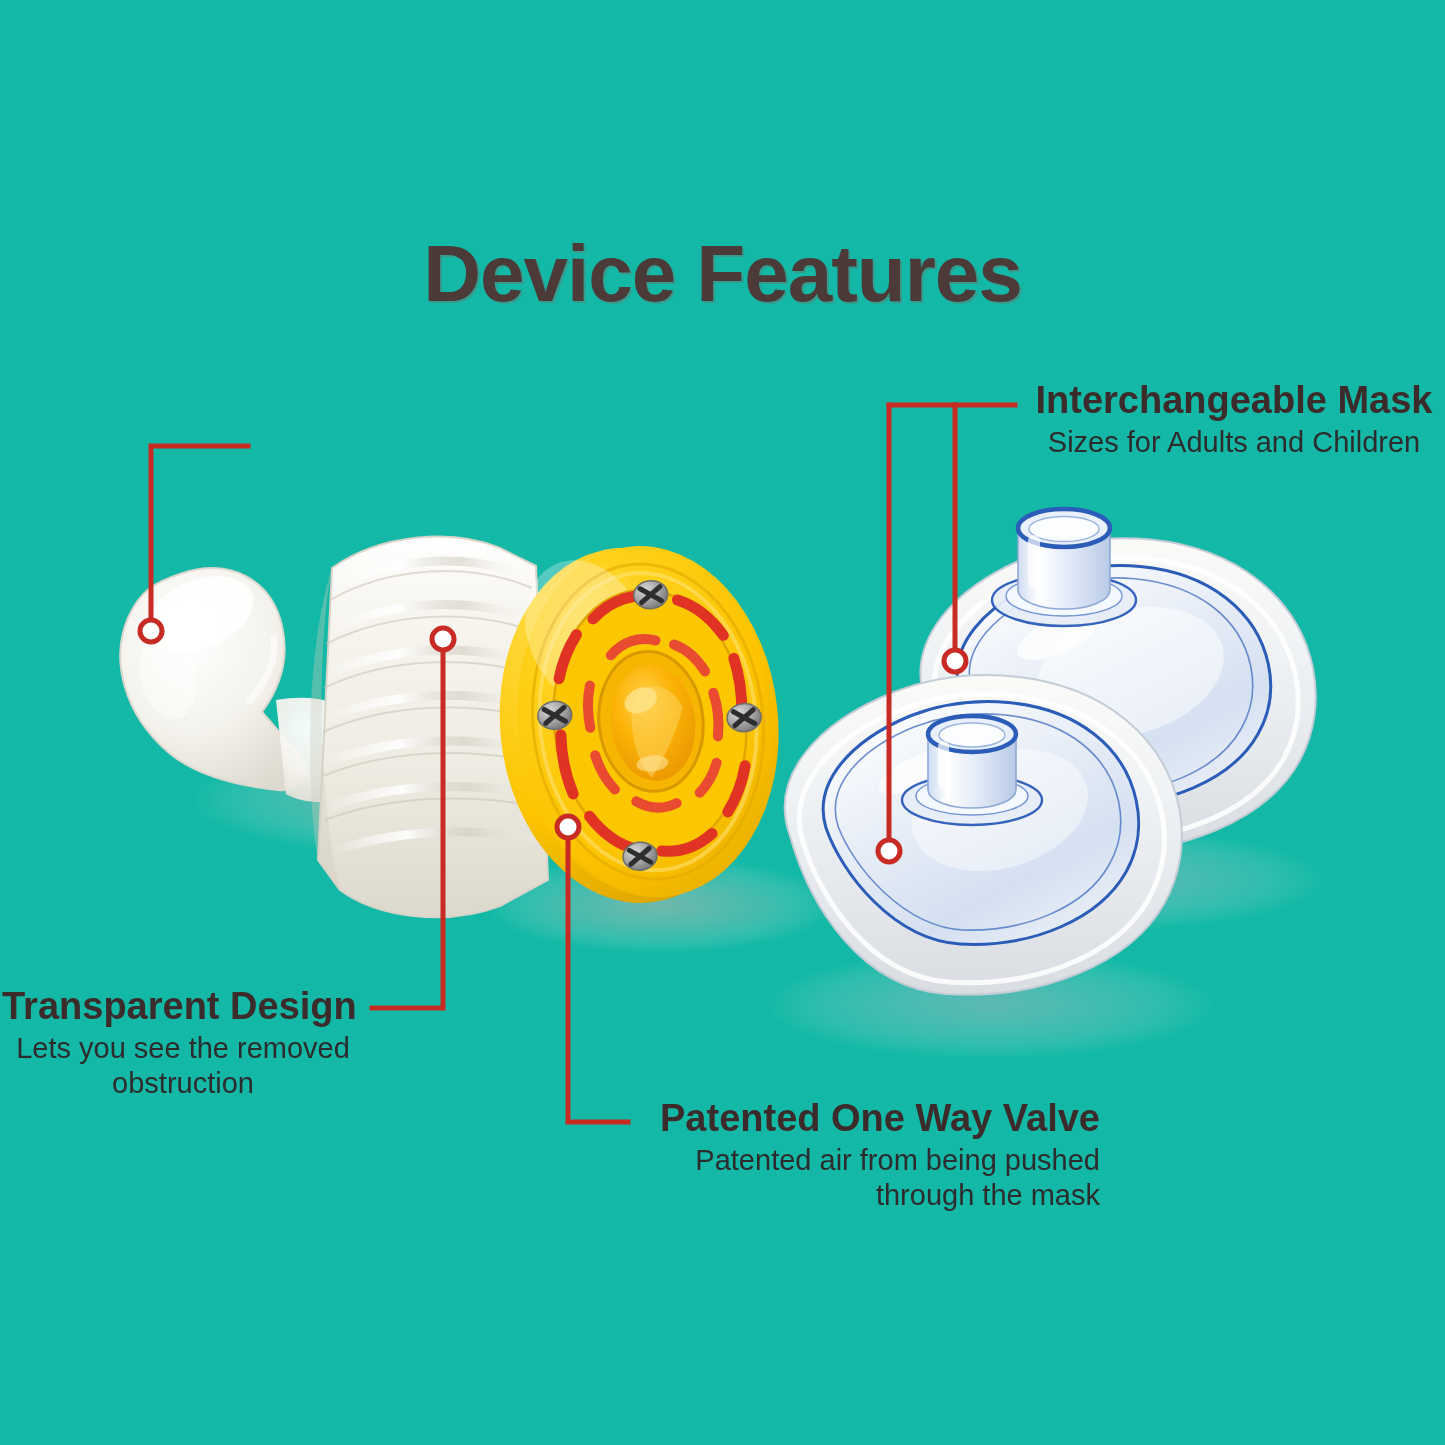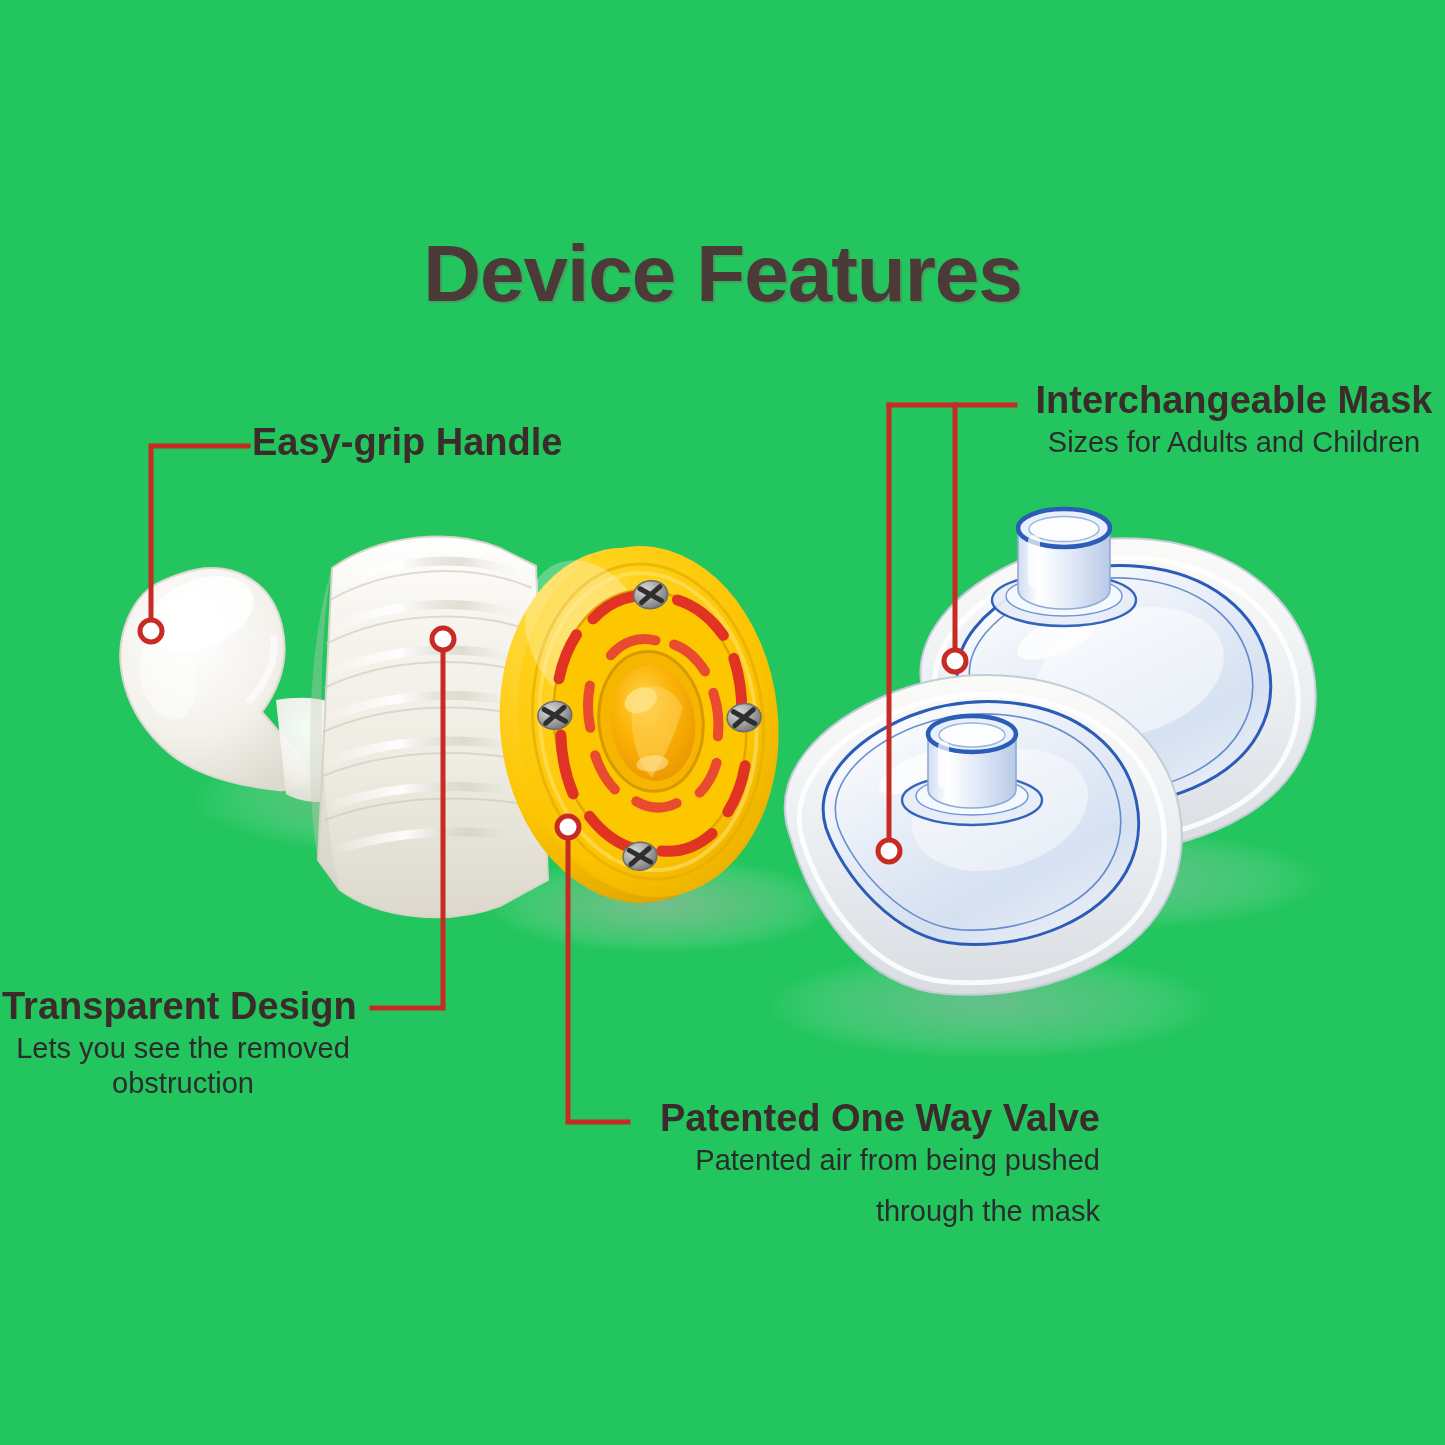--- a/index.html
+++ b/index.html
@@ -4,21 +4,21 @@
 <style>
   html, body {
     margin: 0;
     padding: 0;
     background: #ffffff;
   }
   #page {
     position: relative;
     width: 1445px;
     height: 1445px;
-    background: #22c55e;
+    background: #14b8a6;
     overflow: hidden;
     font-family: "Liberation Sans", sans-serif;
   }
 
   
   #page-title {
     position: absolute;
     left: 0;
     top: 228px;
     width: 1445px;
@@ -386,34 +386,31 @@
       <circle cx="151" cy="631" r="11"></circle>
       <circle cx="443" cy="639" r="11"></circle>
       <circle cx="568" cy="827" r="11"></circle>
       <circle cx="955" cy="661" r="11"></circle>
       <circle cx="889" cy="851" r="11"></circle>
     </g>
   </svg>
 
   <div id="page-title">Device Features</div>
 
-  <div class="annot" id="annot-easy-grip-handle">
-    <div class="annot-title">Easy-grip Handle</div>
-  </div>
 
   <div class="annot" id="annot-transparent-design">
     <div class="annot-title">Transparent Design</div>
     <div class="annot-sub">Lets you see the removed</div>
     <div class="annot-sub" style="margin-top:0;">obstruction</div>
   </div>
 
   <div class="annot" id="annot-interchangeable-mask">
     <div class="annot-title">Interchangeable Mask</div>
     <div class="annot-sub">Sizes for Adults and Children</div>
   </div>
 
   <div class="annot" id="annot-one-way-valve">
     <div class="annot-title">Patented One Way Valve</div>
     <div class="annot-sub">Patented air from being pushed</div>
-    <div class="annot-sub" style="margin-top:16px;">through the mask</div>
+    <div class="annot-sub" style="margin-top:0;">through the mask</div>
   </div>
 
 </div>
 
 </body></html>

